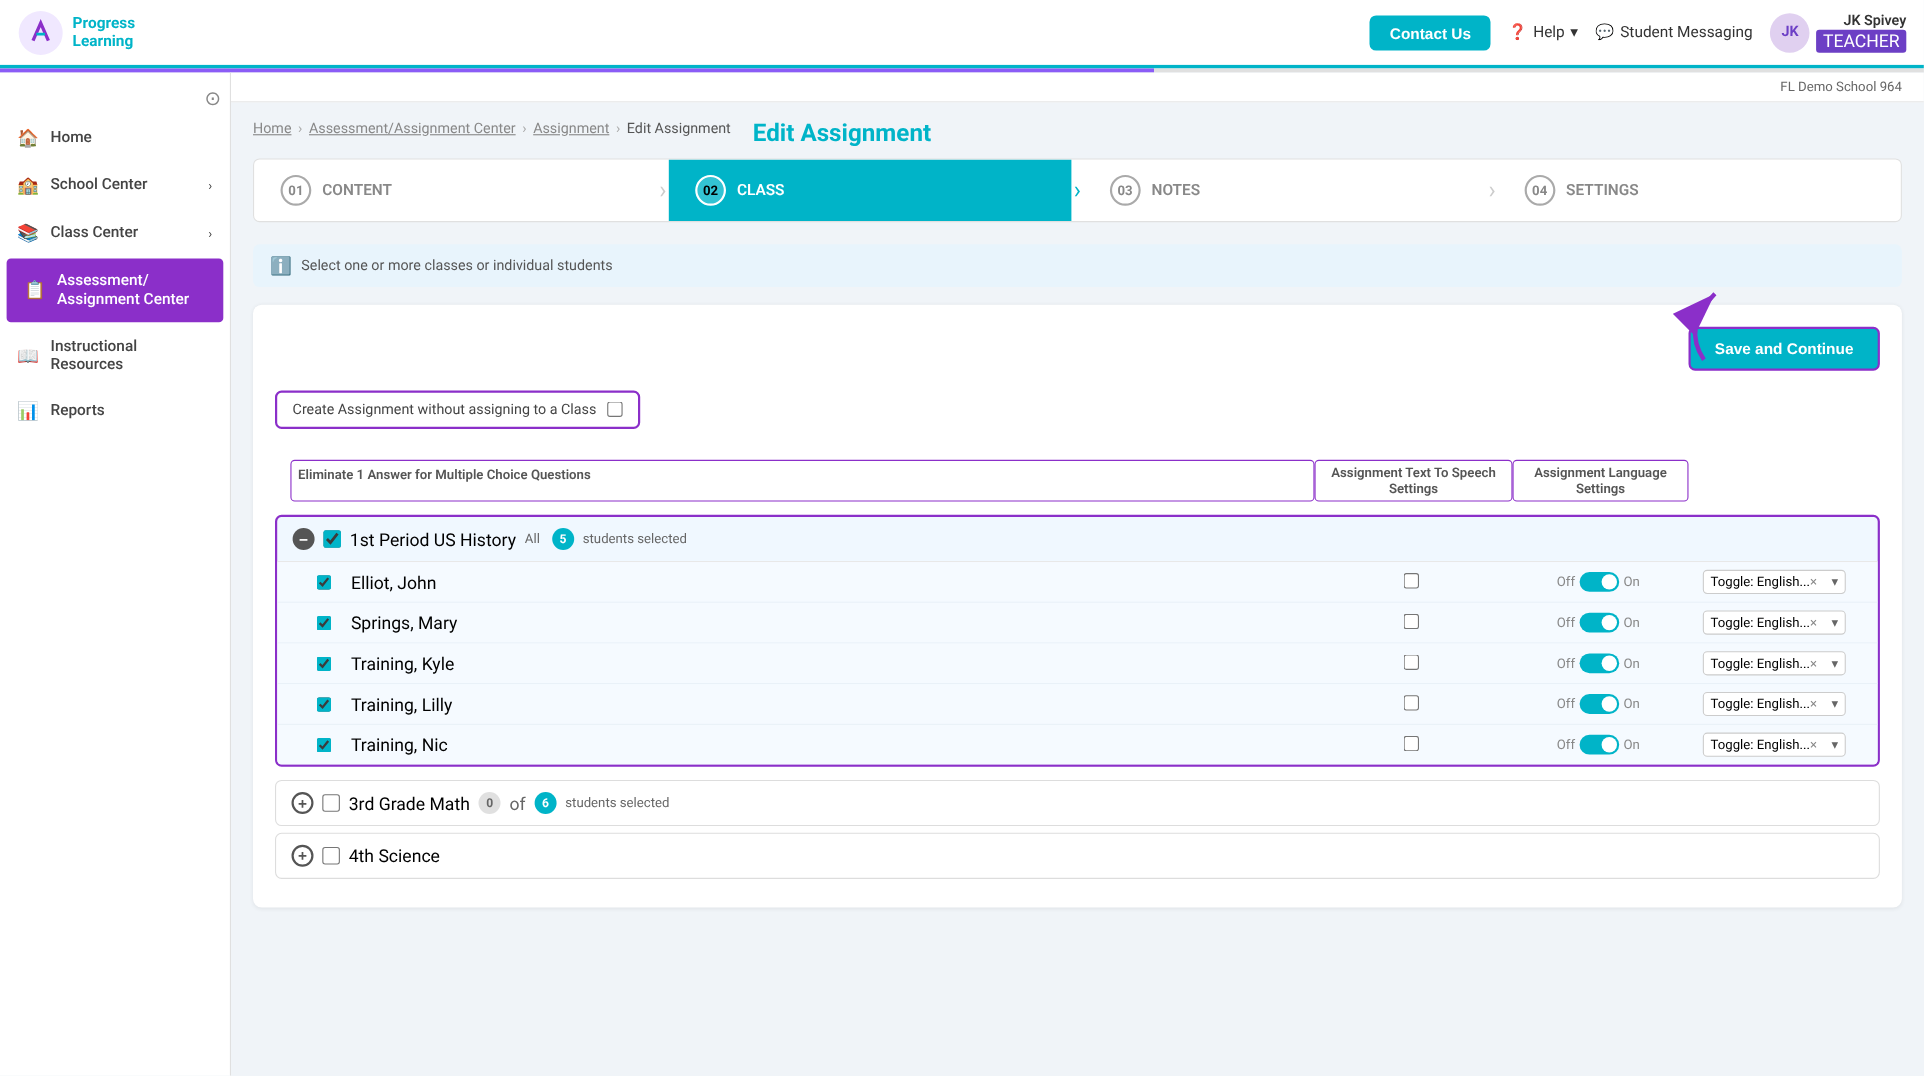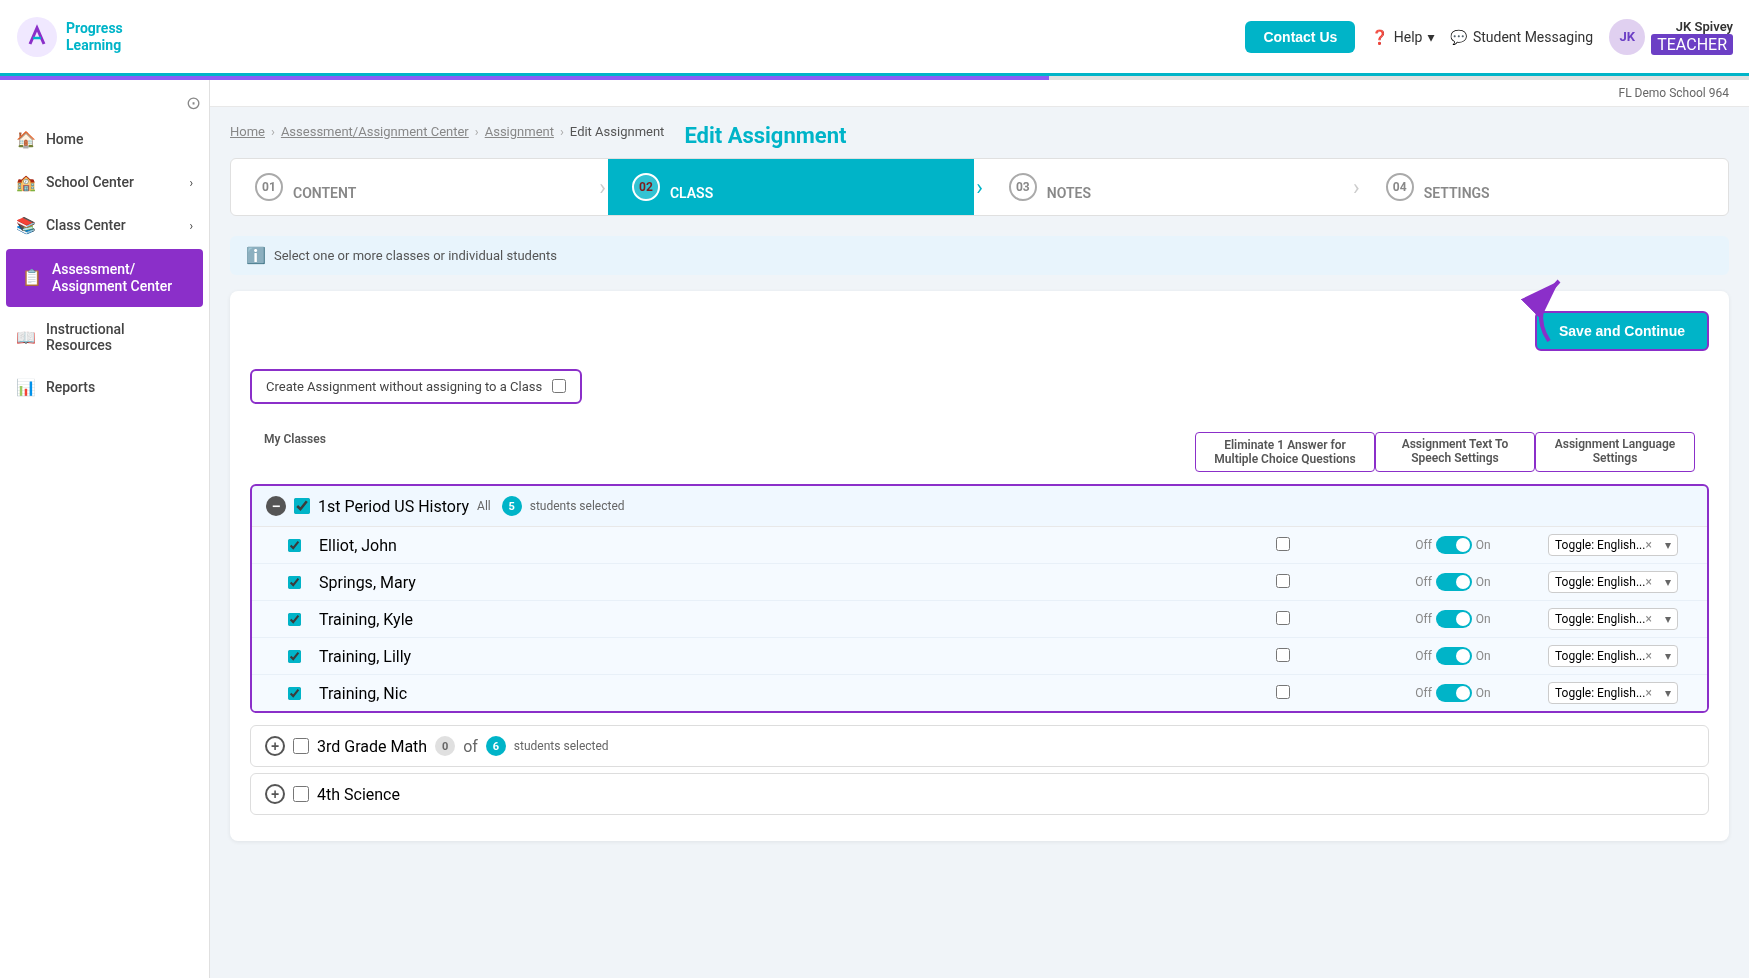--- a/index.html
+++ b/index.html
@@ -1,21 +1,21 @@
 <!DOCTYPE html>
 <html><head>
   <meta charset="utf-8">
   <style>
     * { box-sizing: border-box; margin: 0; padding: 0; }
     body { font-family: -apple-system, BlinkMacSystemFont, 'Segoe UI', Roboto, sans-serif; background: #f0f4f8; overflow-x: hidden; }
 
     
     .header {
       display: flex; align-items: center; justify-content: space-between;
-      background: white; height: 76px; padding: 0 16px;
+      background: white; height: 62px; padding: 0 16px;
       border-bottom: 3px solid #00b4c8; position: relative; z-index: 10;
     }
     .header-logo { display: flex; align-items: center; gap: 8px; }
     .logo-icon { width: 42px; height: 42px; }
     .logo-text { font-size: 14px; font-weight: 700; line-height: 1.2; }
     .logo-text span:first-child { color: #6c3fc5; }
     .logo-text span:last-child { color: #00b4c8; }
     .header-right { display: flex; align-items: center; gap: 16px; }
     .contact-btn {
       background: #00b4c8; color: white; border: none; border-radius: 6px;
@@ -60,23 +60,23 @@
 
     
     .breadcrumb { display: flex; align-items: center; gap: 6px; font-size: 13px; color: #888; margin-bottom: 8px; }
     .breadcrumb a { color: #888; text-decoration: underline; cursor: pointer; }
     .breadcrumb .sep { color: #aaa; }
     .breadcrumb .current { color: #555; }
     .page-title { font-size: 22px; font-weight: 700; color: #00b4c8; }
 
     
     .steps { display: flex; align-items: stretch; margin-bottom: 20px; background: white; border-radius: 6px; overflow: hidden; border: 1px solid #e0e0e0; }
-    .step { display: flex; align-items: flex-end; gap: 10px; padding: 14px 24px; flex: 1; font-size: 14px; font-weight: 600; color: #888; position: relative; }
+    .step { display: flex; align-items: center; gap: 10px; padding: 14px 24px; flex: 1; font-size: 14px; font-weight: 600; color: #888; position: relative; }
     .step.active { background: #00b4c8; color: white; }
-    .step.active .step-num { border-color: white; color: #7f1d1d; }
+    .step.active .step-num { border-color: white; color: #000000; }
     .step-num {
       width: 28px; height: 28px; border-radius: 50%; border: 2px solid #aaa;
       display: flex; align-items: center; justify-content: center;
       font-size: 12px; font-weight: 700; flex-shrink: 0;
     }
     .step.active .step-num { border-color: white; background: rgba(255,255,255,0.2); }
 
     
     .info-box { background: #e8f4fc; border-radius: 6px; padding: 10px 16px; display: flex; align-items: center; gap: 8px; font-size: 13px; color: #555; margin-bottom: 16px; }
     .info-icon { color: #00a0c0; font-size: 16px; }
@@ -271,21 +271,20 @@
         </div>
 
         <div class="create-assignment-row">
           <div class="create-assignment-box">
             <span>Create Assignment without assigning to a Class</span>
             <input type="checkbox" style="">
           </div>
         </div>
 
         <div class="table-col-headers">
-          <div class="table-col-header" style="text-align:left;">My Classes</div>
           <div class="table-col-header" style="border:1.5px solid #8b2fc9; border-radius:4px; padding:5px 6px;">Eliminate 1 Answer for Multiple Choice Questions</div>
           <div class="table-col-header" style="border:1.5px solid #8b2fc9; border-radius:4px; padding:4px 6px;">Assignment Text To Speech Settings</div>
           <div class="table-col-header" style="border:1.5px solid #8b2fc9; border-radius:4px; padding:4px 6px;">Assignment Language Settings</div>
         </div>
 
         <div class="class-group">
           <div class="class-header-grid">
             <div style="display:flex;align-items:center;gap:8px;">
               <button class="minus-btn">−</button>
               <input type="checkbox" checked="" style="accent-color: rgb(0, 180, 200); width: 16px; height: 16px;">

